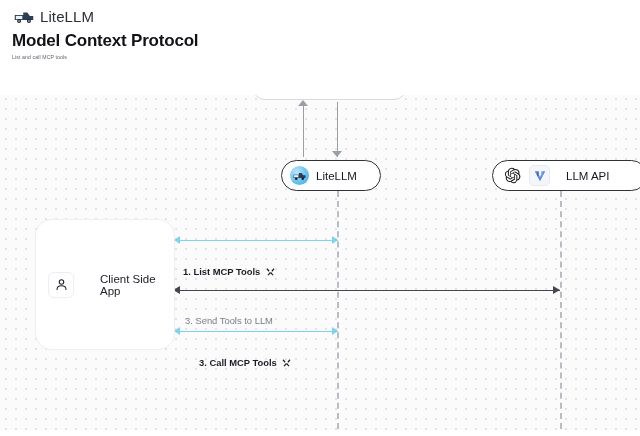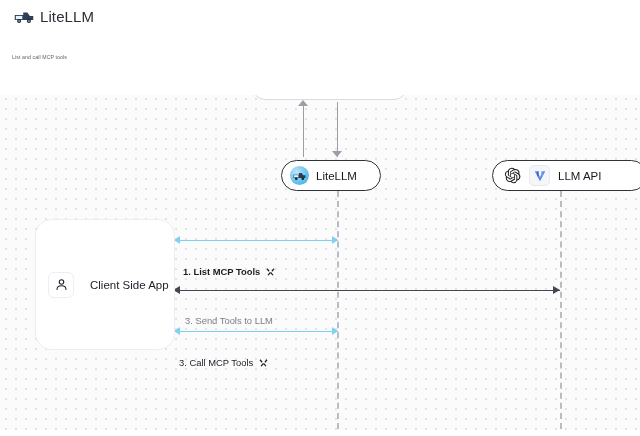--- a/index.html
+++ b/index.html
@@ -47,25 +47,25 @@
   #litellm-node .avatar{width:19px;height:19px;border-radius:50%;
       background:radial-gradient(circle at 35% 32%, #bfe6fb 0%, #67c3ef 55%, #3aa8e0 100%);
       display:flex;align-items:center;justify-content:center;flex:none;}
   #litellm-node .nlabel{font-size:11.5px;color:#15181d;}
 
   
   #llmapi-node{left:492px;top:160px;width:155px;height:31px;border:1.3px solid #2f3339;border-radius:16px;
                display:flex;align-items:center;gap:6px;padding-left:9px;z-index:14;}
   #llmapi-node .pico{width:21px;height:21px;border-radius:5px;display:flex;align-items:center;justify-content:center;flex:none;}
   #llmapi-node .pico.tinted{background:#f4f6fa;border:1px solid #e6e9ef;box-sizing:border-box;}
-  #llmapi-node .nlabel{font-size:11.5px;color:#15181d;margin-left:2px;}
+  #llmapi-node .nlabel{font-size:11.5px;color:#15181d;margin-left:10px;}
 
   
   #client-node{left:35px;top:219px;width:140px;height:131px;border:1px solid #eceef1;border-radius:17px;
-               display:flex;align-items:center;gap:16px;padding-left:12px;z-index:12;background:#ffffff;}
+               display:flex;align-items:center;gap:26px;padding-left:12px;z-index:12;background:#ffffff;}
   #client-node .picon{width:26px;height:26px;border-radius:6px;border:1px solid #eceef1;background:#fff;
                       display:flex;align-items:center;justify-content:center;flex:none;box-sizing:border-box;}
   #client-node .nlabel{font-size:11.5px;color:#20242a;}
 
   
   .lifeline{position:absolute;width:0;border-left:2px dashed #b9bcc2;z-index:8;}
   #lifeline-litellm{left:337px;top:191px;height:238px;}
   #lifeline-llmapi{left:560px;top:191px;height:238px;}
 
   
@@ -89,21 +89,21 @@
   #msg1 .ah-r{left:157px;border-top:4.5px solid transparent;border-bottom:4.5px solid transparent;border-left:6px solid #7fd1f2;}
 
   #msg2{left:175px;top:290px;width:385px;}
   #msg2 .line{width:385px;border-top:1.5px solid #44474d;}
   #msg2 .lbl{left:10px;top:-16px;color:#797f88;font-weight:400;}
   #msg2 .ah-l{left:-2px;border-top:4.5px solid transparent;border-bottom:4.5px solid transparent;border-right:7px solid #44474d;}
   #msg2 .ah-r{left:378px;border-top:4.5px solid transparent;border-bottom:4.5px solid transparent;border-left:7px solid #44474d;}
 
   #msg3{left:175px;top:331px;width:163px;}
   #msg3 .line{width:163px;border-top:1.5px solid #7fd1f2;}
-  #msg3 .lbl{left:4px;top:-15px;color:#1a1e24;font-weight:400;}
+  #msg3 .lbl{left:24px;top:-15px;color:#1a1e24;font-weight:700;}
   #msg3 .ah-l{left:-1px;border-top:4.5px solid transparent;border-bottom:4.5px solid transparent;border-right:6px solid #7fd1f2;}
   #msg3 .ah-r{left:157px;border-top:4.5px solid transparent;border-bottom:4.5px solid transparent;border-left:6px solid #7fd1f2;}
 
   .wrench{display:inline-block;vertical-align:-1px;margin-left:3px;}
 </style>
 </head>
 <body>
 
 <div id="canvas">
 
@@ -227,14 +227,15 @@
         <path d="M1 13 L1 6.5 L12 6.5 L12 3.2 L17.4 3.2 L20.6 7.6 L25 7.6 L25 13 Z" fill="#2b3f55"></path>
         <rect x="2.4" y="7.6" width="8.4" height="4.2" fill="#e8f4ff"></rect>
         <circle cx="6.6" cy="14.3" r="2.6" fill="#16222f"></circle>
         <circle cx="19.4" cy="14.3" r="2.6" fill="#16222f"></circle>
         <circle cx="6.6" cy="14.3" r="1" fill="#ffffff"></circle>
         <circle cx="19.4" cy="14.3" r="1" fill="#ffffff"></circle>
       </svg>
     </span>
     <span class="brand-name">LiteLLM</span>
   </div>
+  <div id="page-title">Model Context Protocol</div>
   <div id="page-sub">List and call MCP tools</div>
 </div>
 
 </body></html>

